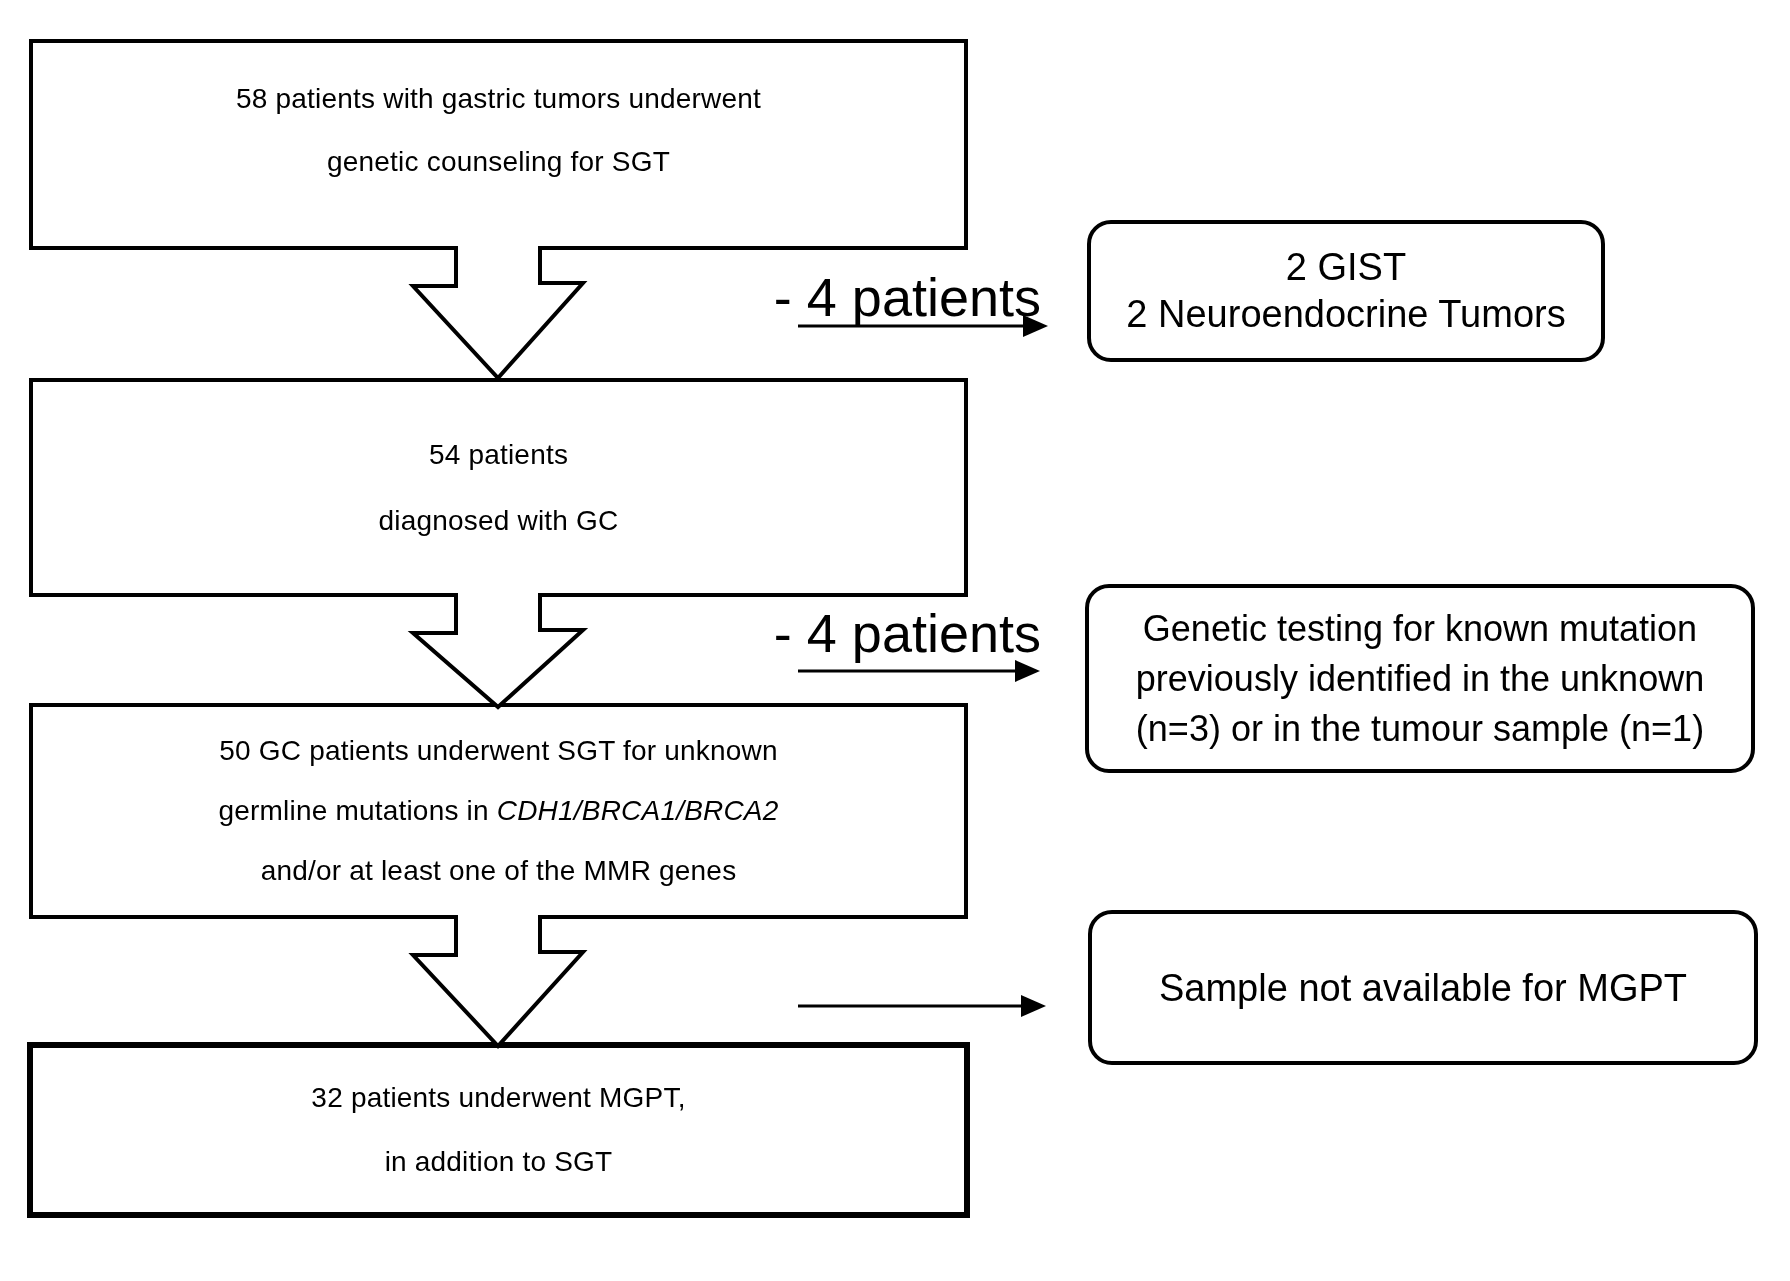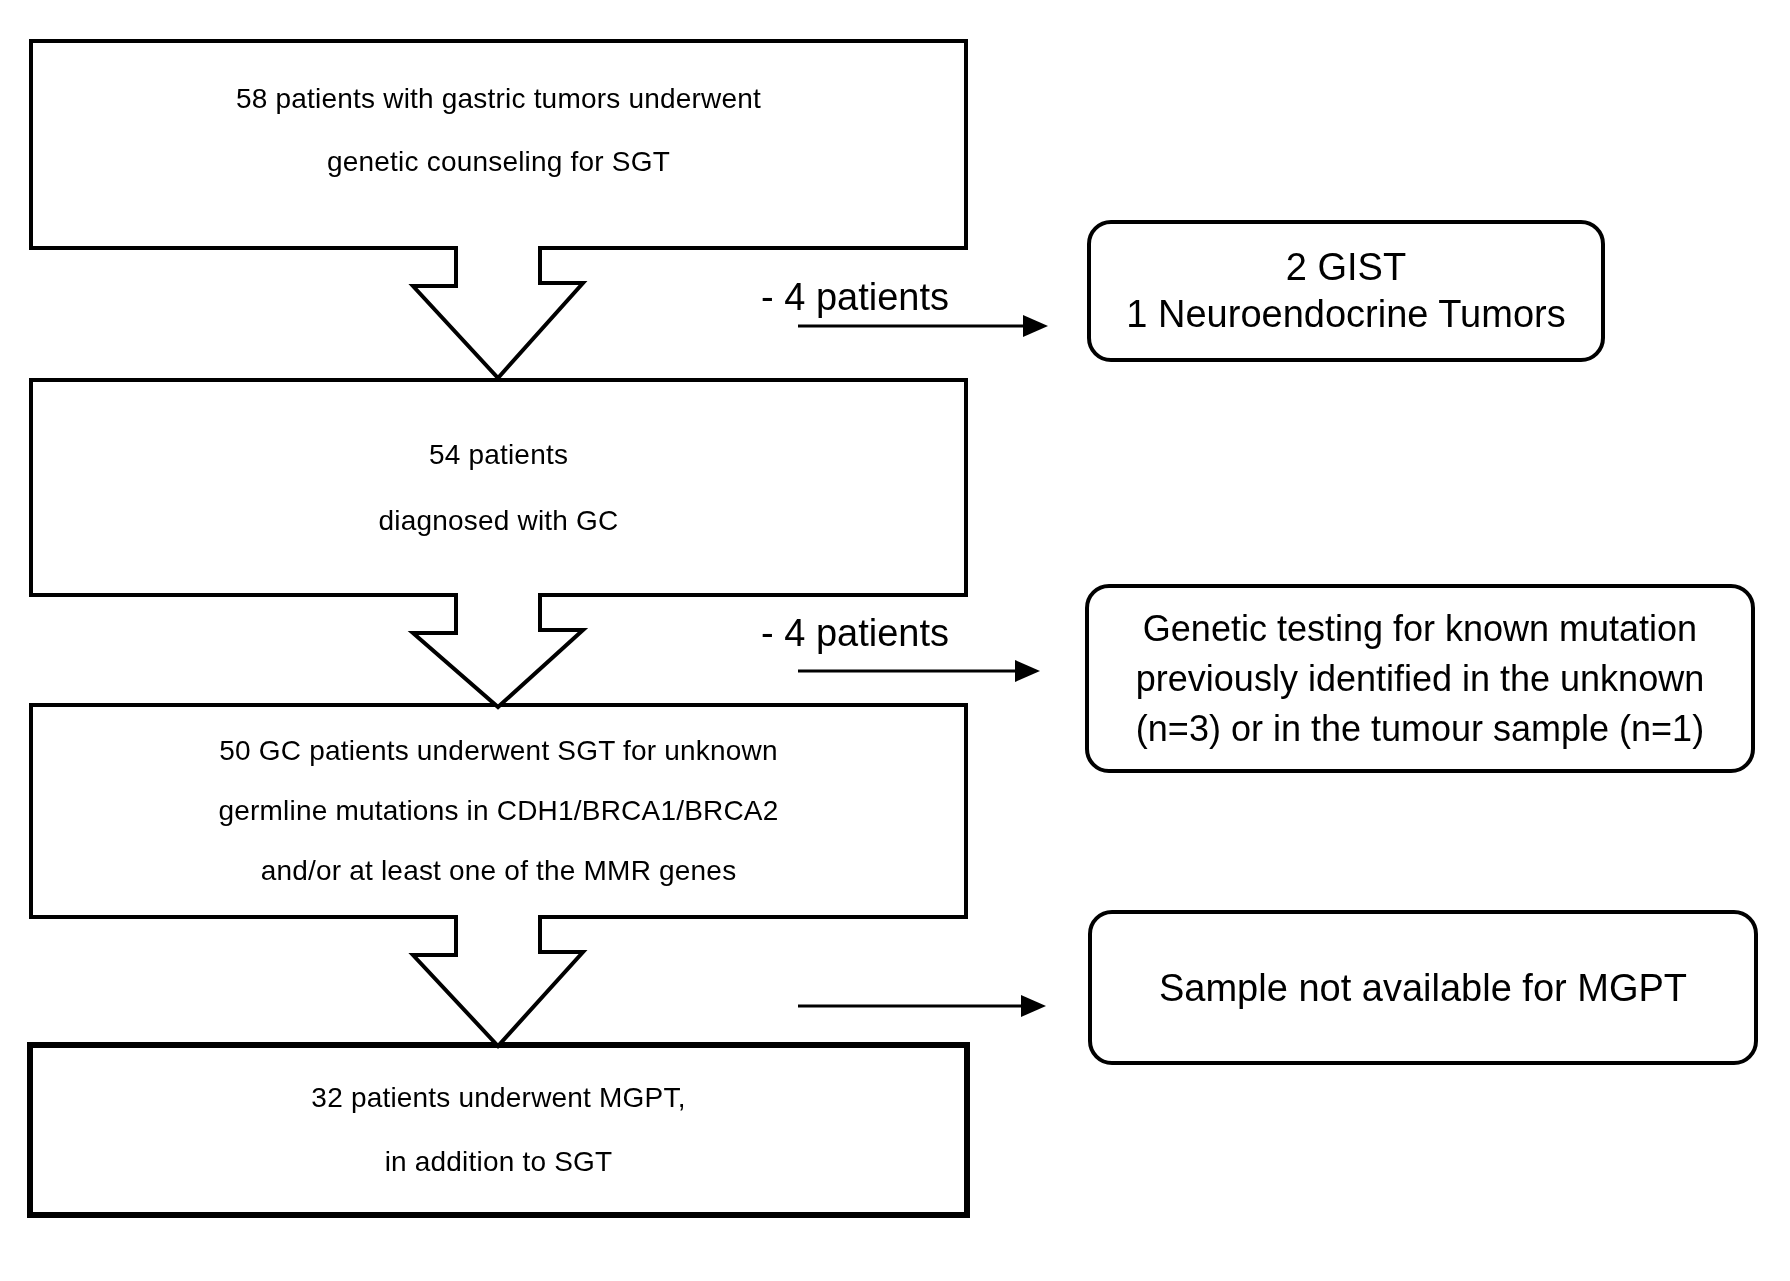--- a/index.html
+++ b/index.html
@@ -45,29 +45,29 @@
     justify-content: center;
     align-items: center;
     text-align: center;
   }
   #note-1 { left: 1087px; top: 220px; width: 518px; height: 142px; font-size: 38px; line-height: 47px; }
   #note-2 { left: 1085px; top: 544px; width: 670px; height: 189px; font-size: 36px; line-height: 50px; margin-top: 40px; }
   #note-3 { left: 1088px; top: 910px; width: 670px; height: 155px; font-size: 38px; line-height: 46px; }
   .excl-label {
     position: absolute;
     width: 280px;
-    text-align: left;
-    font-size: 38px;
+    text-align: right;
+    font-size: 54px;
     line-height: 52px;
     white-space: nowrap;
   }
   #excl-label-1 { left: 761px; top: 271px; }
   #excl-label-2 { left: 761px; top: 607px; }
   #excl-label-3 { left: 770px; top: 947px; }
-  .gene-italic { }
+  .gene-italic { font-style: italic; }
   #arrow-layer {
     position: absolute;
     left: 0; top: 0;
     width: 1790px;
     height: 1281px;
     pointer-events: none;
   }
 </style>
 </head>
 <body>
@@ -90,21 +90,21 @@
     <div>and/or at least one of the MMR genes</div>
   </div>
 
   <div class="flow-box" id="box-37">
     <div>32 patients underwent MGPT,</div>
     <div>in addition to SGT</div>
   </div>
 
   <div class="note-box" id="note-1">
     <div>2 GIST</div>
-    <div>1 Neuroendocrine Tumors</div>
+    <div>2 Neuroendocrine Tumors</div>
   </div>
 
   <div class="note-box" id="note-2">
     <div>Genetic testing for known mutation</div>
     <div>previously identified in the unknown</div>
     <div>(n=3) or in the tumour sample (n=1)</div>
   </div>
 
   <div class="note-box" id="note-3">
     <div>Sample not available for MGPT</div>

